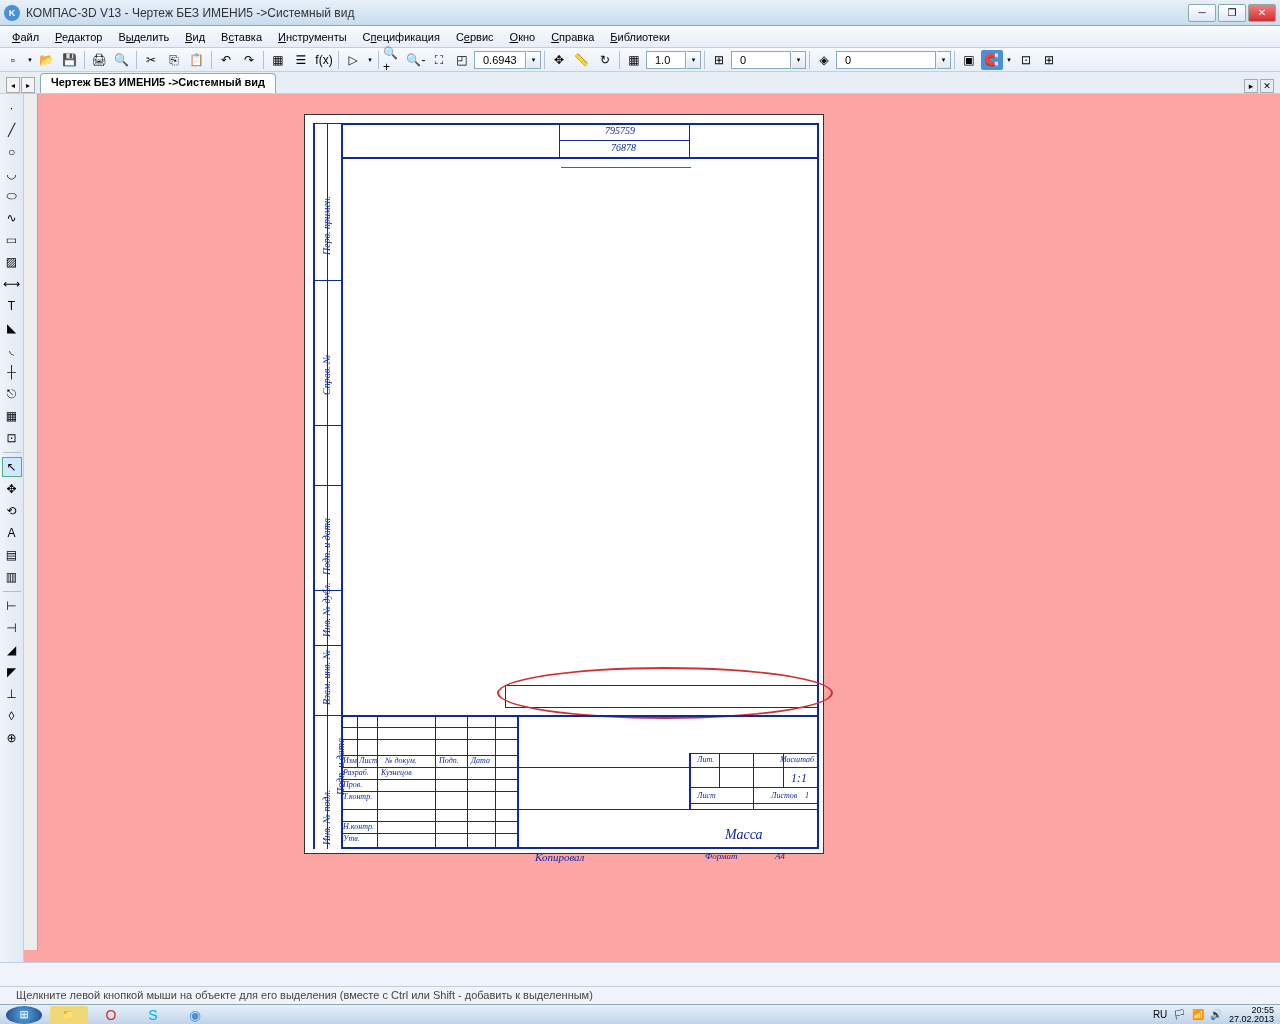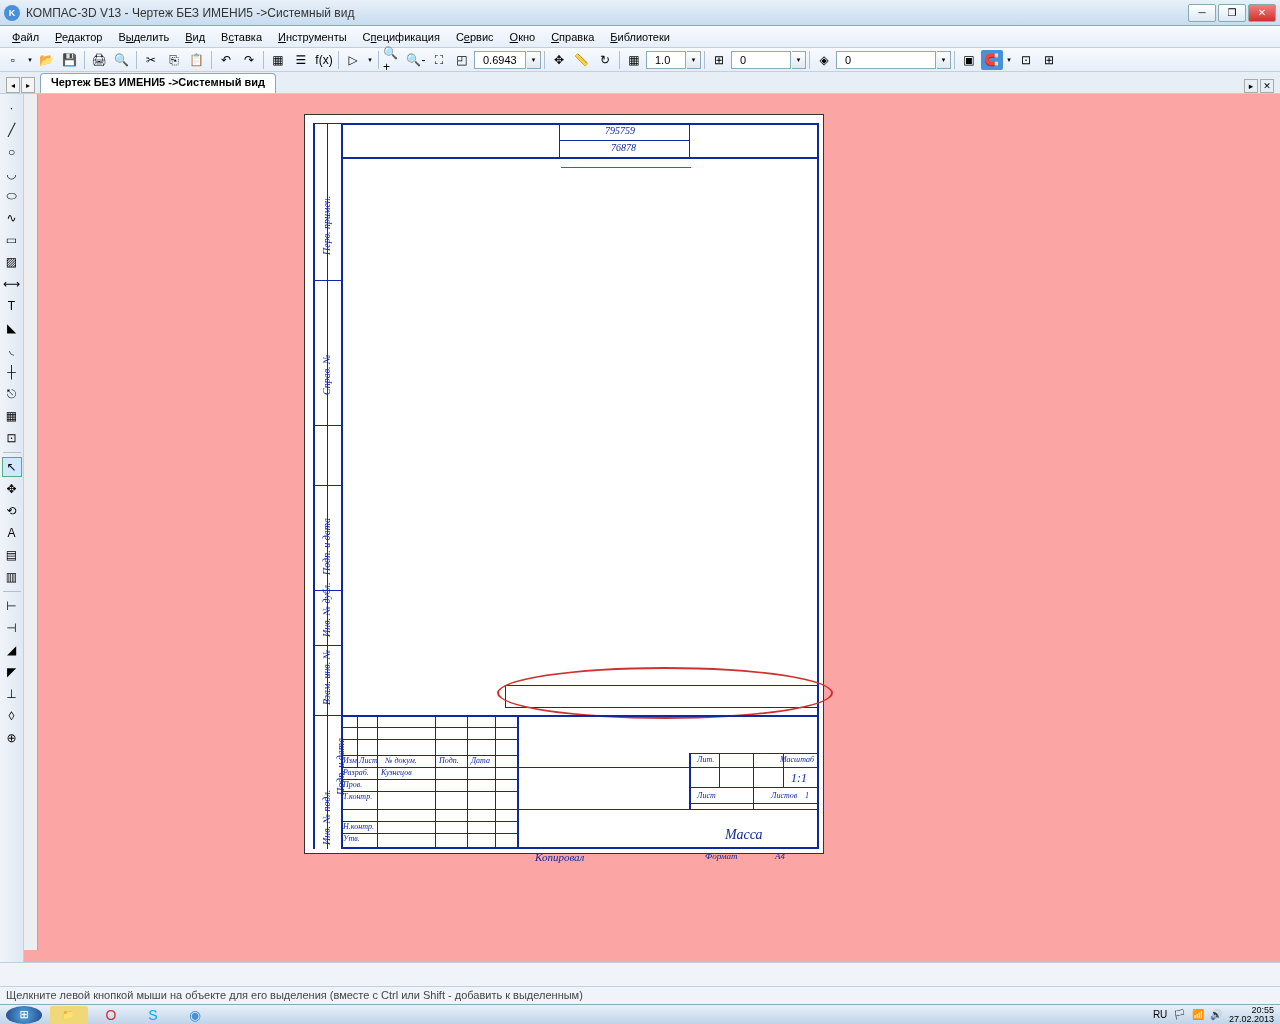--- a/index.html
+++ b/index.html
@@ -37,21 +37,21 @@
 .canvas-area { flex:1; background:#fca5a5; position:relative; overflow:hidden; }
 .ruler-v { position:absolute; left:0; top:0; bottom:14px; width:14px; background:#eee; border-right:1px solid #aaa; }
 .drawing { position:absolute; left:280px; top:20px; width:520px; height:740px; background:#fff; border:1px solid #333; }
 .drawing * { position:absolute; }
 .dline { background:#1028a0; }
 .dtext { color:#1028a0; font-style:italic; font-family: 'Times New Roman', serif; font-size:10px; white-space:nowrap; }
 .dtextv { transform: rotate(-90deg); transform-origin: left top; }
 .redmark { border:2px solid #d03030; }
 
 .bottom-panel { position:absolute; left:0; right:0; bottom:38px; height:24px; background:#f0f4fa; border-top:1px solid #c0d0e0; }
-.status { position:absolute; left:0; right:0; bottom:20px; height:18px; background:#f0f4fa; border-top:1px solid #c0d0e0; padding:2px 6px; color:#444; }
+.status { position:absolute; left:0; right:0; bottom:20px; height:18px; background:#f0f4fa; border-top:1px solid #c0d0e0; padding:2px 16px; color:#444; }
 .taskbar { position:absolute; left:0; right:0; bottom:0; height:20px; background: linear-gradient(#e8f0fa,#c0d4e8); border-top:1px solid #8ab; display:flex; align-items:center; font-size:10px; }
 .taskbar .start { width:36px;height:18px;background:radial-gradient(circle,#5ad,#248);border-radius:50%;margin:0 6px;display:flex;align-items:center;justify-content:center;color:#fff;font-size:11px; }
 .taskbar .tb-app { width:38px;height:18px;margin:0 2px;display:flex;align-items:center;justify-content:center;border-radius:2px; }
 .taskbar .tray { margin-left:auto; display:flex; align-items:center; gap:6px; padding-right:6px; }
 .taskbar .clock { text-align:right; line-height:9px; font-size:9px; }
 </style>
 </head>
 <body>
 
 <div class="titlebar">

